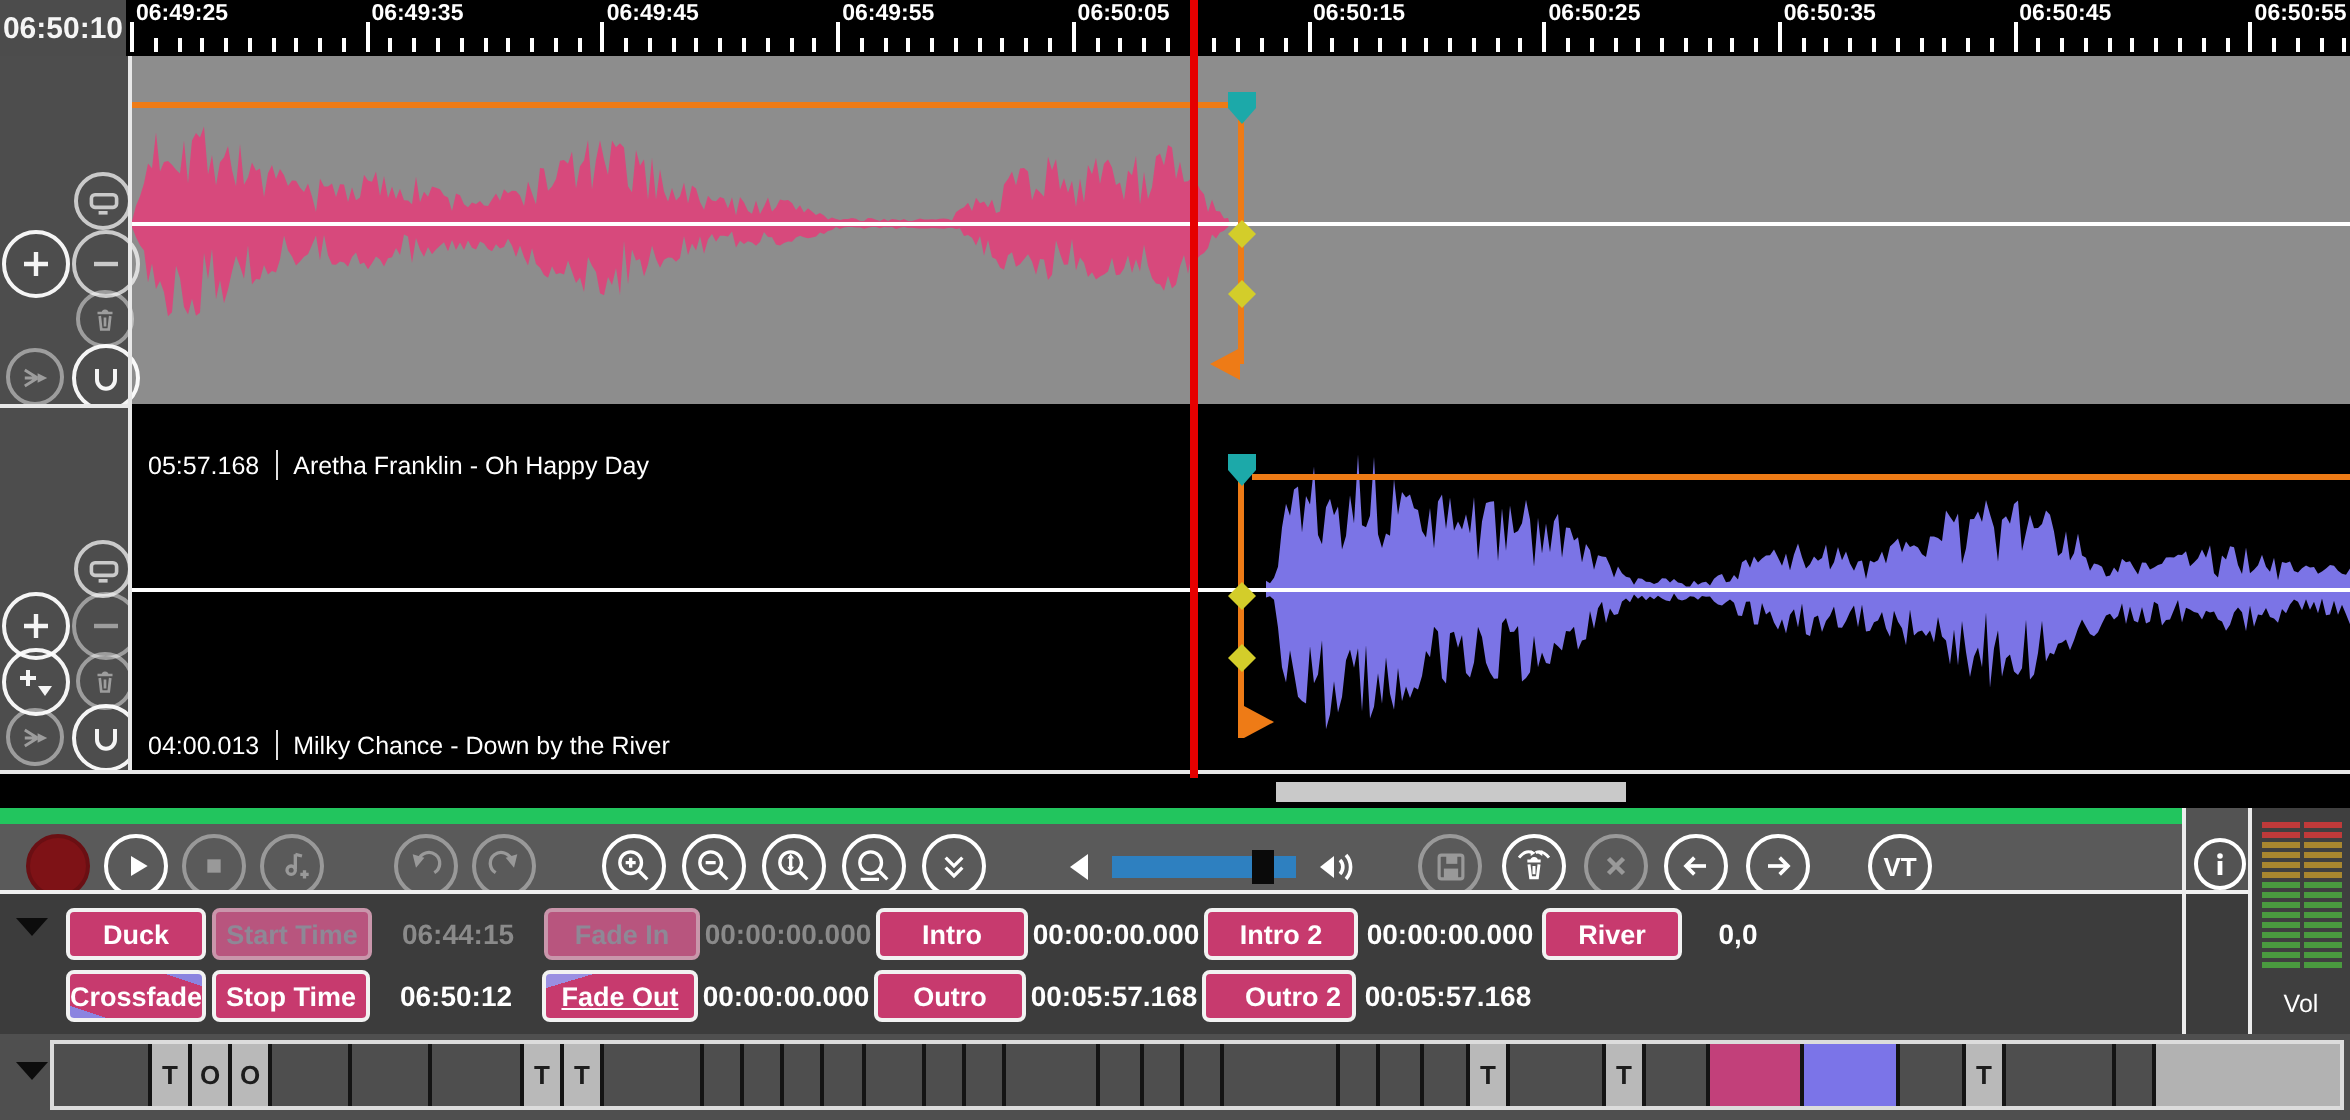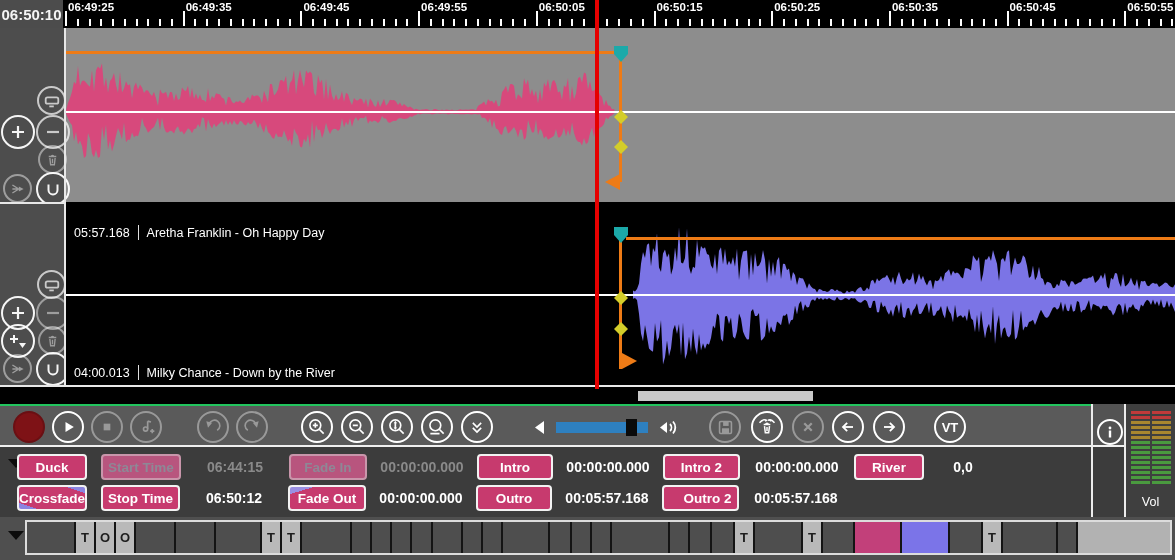--- a/index.html
+++ b/index.html
@@ -32,21 +32,21 @@
   .cbtn.big{width:30px;height:30px;}
   .cbtn.small{width:25px;height:25px;}
   .op95{opacity:.95}.op7{opacity:.7}.op45{opacity:.45}
   
   #scrollzone{position:absolute;left:0;top:385px;width:1175px;height:19px;background:#000;border-top:2px solid #e8e8e8;box-sizing:border-box;}
   #hthumb{position:absolute;left:638px;top:4px;width:175px;height:10px;background:#c9c9c9;}
   
   #playhead{position:absolute;left:595px;top:0;width:4px;height:389px;background:#e60000;z-index:40;}
   
   #toolbar{position:absolute;left:0;top:404px;width:1124px;height:43px;background:#5a5a5a;
-           border-top:2px solid #22c55e;box-sizing:border-box;}
+           border-top:8px solid #22c55e;box-sizing:border-box;}
   #toolbar-bottomline{position:absolute;left:0;top:445px;width:1124px;height:2px;background:#f0f0f0;z-index:3;}
   .tbtn{position:absolute;top:5px;width:32px;height:32px;border:2px solid #fff;border-radius:50%;box-sizing:border-box;
         display:flex;align-items:center;justify-content:center;color:#fff;background:transparent;}
   .tbtn.dim{opacity:.38;}
   .tbtn svg{display:block;}
   #rec-btn{background:#7e1216;border-color:#6a0f13;}
   #vt-btn{font-size:13px;font-weight:bold;letter-spacing:0;}
   .spk{position:absolute;line-height:0;}
   #volbar{position:absolute;left:556px;top:16px;width:92px;height:11px;background:#2e80c0;}
   #volthumb{position:absolute;top:-3px;width:11px;height:17px;background:#0a0a0a;}
@@ -57,27 +57,27 @@
            box-sizing:border-box;display:flex;align-items:center;justify-content:center;z-index:9;}
   #vupanel{position:absolute;left:1126px;top:404px;width:49px;height:113px;background:#3f3f3f;}
   #vu-bars{position:absolute;left:0;top:7px;width:49px;display:flex;flex-direction:column;gap:2px;align-items:center;}
   .vurow{display:flex;gap:2px;}
   .vubar{width:19px;height:3px;}
   #vol-label{position:absolute;left:0;bottom:8px;width:49px;text-align:center;color:#fff;font-size:12.5px;}
   
   #editor{position:absolute;left:0;top:447px;width:1124px;height:70px;background:#3c3c3c;}
   .caret{width:0;height:0;border-left:8px solid transparent;border-right:8px solid transparent;border-top:9px solid #0c0c0c;position:absolute;}
   #editor .caret{left:8px;top:12px;}
-  .erow{position:absolute;left:17px;display:flex;gap:14px;height:26px;align-items:center;}
+  .erow{position:absolute;left:33px;display:flex;gap:3px;height:26px;align-items:center;}
   #erow1{top:7px;} #erow2{top:38px;}
   .ebtn{height:26px;box-sizing:border-box;border:2px solid #f2f2f2;border-radius:4px;background:#c73a6e;color:#fff;
         font-size:13.5px;font-weight:bold;display:flex;align-items:center;justify-content:center;cursor:default;}
   .ebtn.dim{background:#b8557e;border-color:#c996ab;color:#8e8896;}
   .ebtn.crossfade{background:linear-gradient(to top right,#8b84e0 14%,#c73a6e 14% 86%,#8b84e0 86%);}
-  .ebtn.fadeout{background:linear-gradient(to bottom right,#9a8fe2 0 16%,#c73a6e 16%);}
+  .ebtn.fadeout{background:linear-gradient(to bottom right,#9a8fe2 0 16%,#c73a6e 16%);text-decoration:underline;}
   .eval{height:26px;display:flex;align-items:center;justify-content:center;color:#fff;font-size:14px;font-weight:bold;}
   .eval.dim{color:#8a8a8a;}
   
   #bottomstrip{position:absolute;left:0;top:517px;width:1175px;height:43px;background:#4f4f4f;}
   #bottomstrip .caret{left:8px;top:14px;}
   #strip{position:absolute;left:25px;top:3px;width:1147px;height:35px;border:2px solid #dcdcdc;background:#161616;
          box-sizing:border-box;display:flex;overflow:hidden;}
   .scell{height:100%;box-sizing:border-box;border-right:2px solid #141414;display:flex;align-items:center;justify-content:center;
          font-size:13px;font-weight:bold;color:#1d1d1d;flex-shrink:0;}
   .scell.empty{background:#4e4e4e;}

